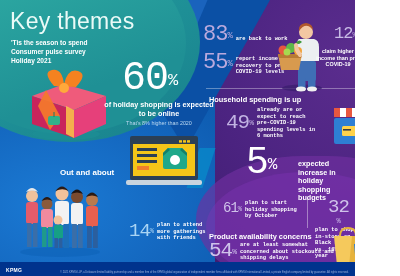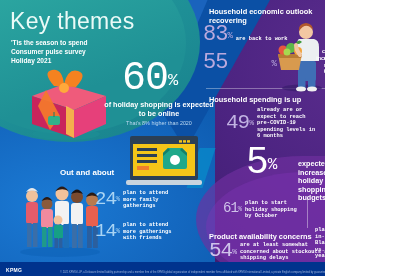--- a/index.html
+++ b/index.html
@@ -1,17 +1,17 @@
 <!DOCTYPE html>
 <html><head>
 <meta charset="utf-8">
 <style>
   html,body{margin:0;padding:0;background:#fff;}
   body{width:400px;height:276px;overflow:hidden;font-family:"Liberation Sans",sans-serif;}
-  #infographic{position:relative;width:325px;height:276px;overflow:hidden;background:#7f1d1d;}
+  #infographic{position:relative;width:355px;height:276px;overflow:hidden;background:#7f1d1d;}
 
   
   .bg{position:absolute;}
   .bg-right-purple{left:196px;top:0;width:204px;height:276px;background:#4b2880;}
   .bg-purple-mid{left:196px;top:0;width:204px;height:276px;
     background:radial-gradient(circle at 78% 22%, #5b2d8e 0%, #4b2380 55%, #3d1c6e 100%);}
   .bg-blue-wedge{left:150px;top:0;width:120px;height:150px;background:#0b50a5;
     clip-path:polygon(0% 0%,100% 0%,30% 100%,0% 62%);}
   .bg-blue-wedge2{left:140px;top:0;width:90px;height:120px;background:#1a63bd;
     clip-path:polygon(0% 0%,75% 0%,18% 100%,0% 70%);}
@@ -58,21 +58,21 @@
   .hero5{left:246px;top:145px;}
   .hero5 .num{font-size:38px;color:#fff;}
   .hero5 .sym{font-size:16px;color:#fff;padding-top:3px;}
   .hero5-lbl{left:298px;top:148px;width:58px;font-size:7.2px;font-weight:bold;line-height:8.6px;color:#fff;margin-top:12px;}
 
   .s83{left:203px;top:25px;}
   .s83 .num{font-size:22px;color:#b9a9dd;}
   .s83 .sym{font-size:9px;color:#b9a9dd;padding-top:1px;}
   .s83 .lbl{padding-top:8px;}
 
-  .s55{left:203px;top:52px;gap:44px;}
+  .s55{left:203px;top:52px;}
   .s55 .num{font-size:22px;color:#b9a9dd;}
   .s55 .sym{font-size:9px;color:#b9a9dd;padding-top:1px;}
   .s55 .lbl{padding-top:4px;}
 
   .s12{left:334px;top:26px;}
   .s12 .num{font-size:17px;color:#c8bbe6;}
   .s12 .sym{font-size:7px;color:#c8bbe6;padding-top:1px;}
   .s12-lbl{left:312px;top:48px;width:52px;font-size:5.4px;line-height:6.6px;font-weight:bold;color:#fff;text-align:center;}
 
   .s49{left:226px;top:105px;}
@@ -95,21 +95,21 @@
   .s54 .num{font-size:21px;color:#cfc2ea;}
   .s54 .sym{font-size:8px;color:#cfc2ea;padding-top:1px;}
   .s54 .lbl{padding-top:2px;width:96px;}
 
   .s24{left:95px;top:188px;}
   .s24 .num{font-size:19px;color:#a9d4f4;}
   .s24 .sym{font-size:7px;color:#a9d4f4;padding-top:1px;}
   .s24 .lbl{padding-top:2px;width:60px;}
 
   .s14{left:95px;top:220px;}
-  .s14 .num{font-size:19px;color:#a9d4f4;}
+  .s14 .num{font-size:19px;color:#a9d4f4;margin-left:34px;}
   .s14 .sym{font-size:7px;color:#a9d4f4;padding-top:1px;}
   .s14 .lbl{padding-top:2px;width:60px;}
 
   
   .footer{position:absolute;left:0;bottom:0;width:400px;height:14px;background:#00338d;}
   .kpmg{position:absolute;left:6px;bottom:3px;font-size:5px;font-weight:bold;color:#fff;letter-spacing:.3px;}
   .footnote{position:absolute;left:60px;bottom:2px;width:332px;font-size:2.6px;line-height:3.4px;color:#9fb6dd;}
 
   
   .ill{position:absolute;}
@@ -213,32 +213,26 @@
     <rect x="54" y="44" width="4.8" height="24" fill="#3a6ea8"></rect>
       <rect x="60" y="44" width="4.8" height="24" fill="#3a6ea8"></rect>
 
     <circle cx="74" cy="20" r="6" fill="#b97a4e"></circle>
       <path d="M68,17 q6,-9 12,0 q-6,-3 -12,0z" fill="#2a1a14"></path>
     <rect x="68" y="26" width="12" height="21" rx="3" fill="#e8604f"></rect>
     <rect x="69" y="46" width="4.8" height="22" fill="#2b5f9e"></rect>
       <rect x="75" y="46" width="4.8" height="22" fill="#2b5f9e"></rect>
   </svg>
 
-  <div class="stat s24">
-    <span class="num">24</span>
-    <span class="sym">%</span>
-    <span class="lbl">plan to attend more family gatherings</span>
-  </div>
   <div class="stat s14">
     <span class="num">14</span>
     <span class="sym">%</span>
     <span class="lbl">plan to attend more gatherings with friends</span>
   </div>
 
-  <div class="t sec-head head-econ">Household economic outlook recovering</div>
 
   <div class="stat s83">
     <span class="num">83</span>
     <span class="sym">%</span>
     <span class="lbl">are back to work</span>
   </div>
 
   <div class="stat s55">
     <span class="num">55</span>
     <span class="sym">%</span>

